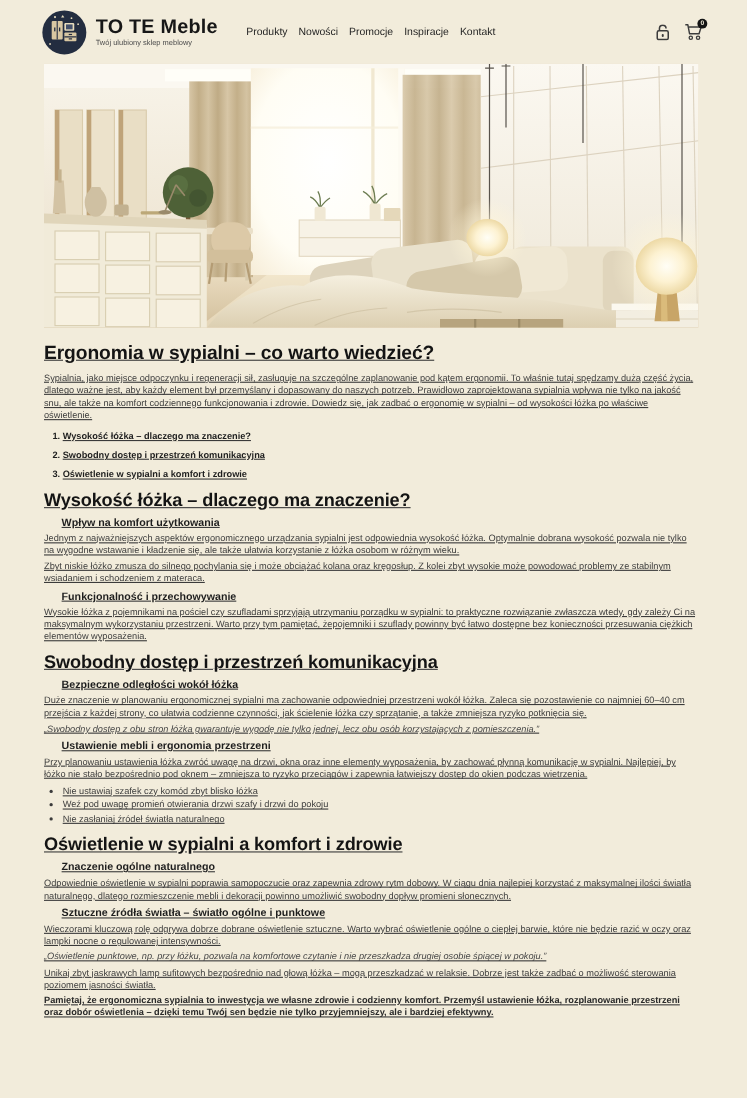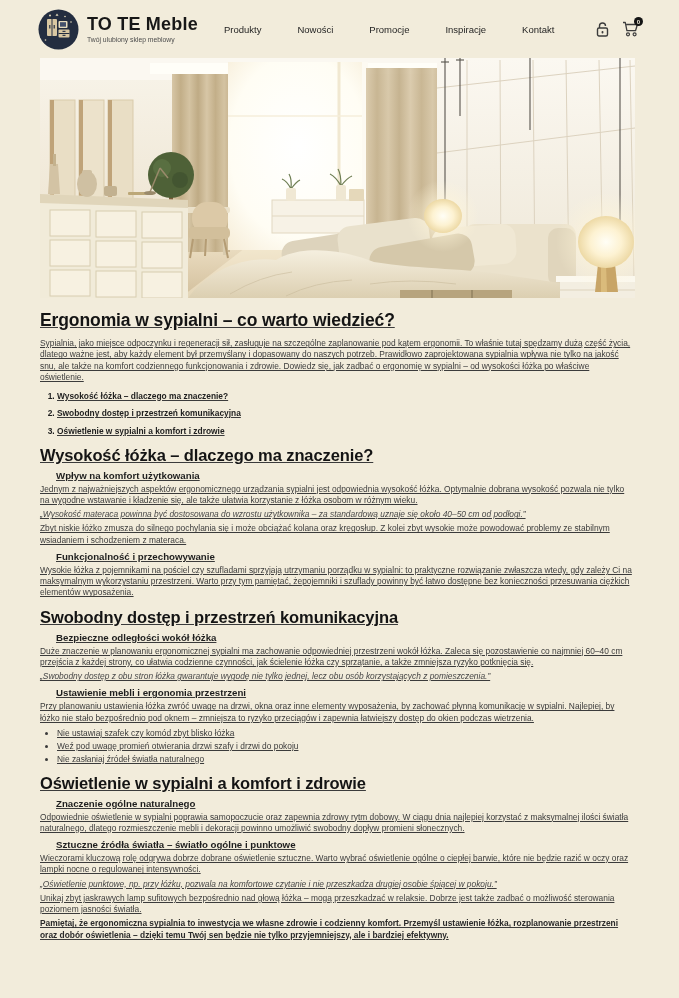--- a/index.html
+++ b/index.html
@@ -12,21 +12,21 @@
   }
   
   header{
     height:58px;display:flex;align-items:center;
     padding:0 40px 0 38px;box-sizing:border-box;
   }
   .brand{display:flex;align-items:center;gap:8px;cursor:pointer;}
   .logo{width:41px;height:41px;flex:0 0 auto;}
   .brand-name{font-size:18px;font-weight:800;color:#171717;letter-spacing:.2px;line-height:1.1;}
   .brand-tag{font-size:6.8px;color:#4c4c4c;margin-top:2px;}
-  nav{display:flex;gap:36px;margin-left:26px;}
+  nav{display:flex;gap:10px;margin-left:26px;}
   .nav-link{font-size:9.5px;color:#1f1f1f;text-decoration:none;font-weight:500;}
   .header-icons{margin-left:auto;display:flex;align-items:center;gap:13px;}
   .hicon{width:13px;height:15px;display:inline-block;cursor:pointer;}
   .cart-wrap{position:relative;width:17px;height:16px;cursor:pointer;}
   .badge{
     position:absolute;top:-4px;right:-4px;width:9px;height:9px;border-radius:50%;
     background:#141414;color:#f5efdd;font-size:6px;font-weight:700;
     display:flex;align-items:center;justify-content:center;line-height:1;
   }
   
@@ -286,21 +286,20 @@
   <p class="intro">Sypialnia, jako miejsce odpoczynku i regeneracji sił, zasługuje na szczególne zaplanowanie pod kątem ergonomii. To właśnie tutaj spędzamy dużą część życia, dlatego ważne jest, aby każdy element był przemyślany i dopasowany do naszych potrzeb. Prawidłowo zaprojektowana sypialnia wpływa nie tylko na jakość snu, ale także na komfort codziennego funkcjonowania i zdrowie. Dowiedz się, jak zadbać o ergonomię w sypialni – od wysokości łóżka po właściwe oświetlenie.</p>
   <ol class="toc" id="toc">
       <li>Wysokość łóżka – dlaczego ma znaczenie?</li>
       <li>Swobodny dostęp i przestrzeń komunikacyjna</li>
       <li>Oświetlenie w sypialni a komfort i zdrowie</li>
     </ol>
   <div id="sections">
       <h2>Wysokość łóżka – dlaczego ma znaczenie?</h2>
       <h3>Wpływ na komfort użytkowania</h3>
       <p>Jednym z najważniejszych aspektów ergonomicznego urządzania sypialni jest odpowiednia wysokość łóżka. Optymalnie dobrana wysokość pozwala nie tylko na wygodne wstawanie i kładzenie się, ale także ułatwia korzystanie z łóżka osobom w różnym wieku.</p>
-      <p class="quote">„Wysokość materaca powinna być dostosowana do wzrostu użytkownika – za standardową uznaje się około 40–50 cm od podłogi.”</p>
       <p>Zbyt niskie łóżko zmusza do silnego pochylania się i może obciążać kolana oraz kręgosłup. Z kolei zbyt wysokie może powodować problemy ze stabilnym wsiadaniem i schodzeniem z materaca.</p>
       <h3>Funkcjonalność i przechowywanie</h3>
       <p>Wysokie łóżka z pojemnikami na pościel czy szufladami sprzyjają utrzymaniu porządku w sypialni: to praktyczne rozwiązanie zwłaszcza wtedy, gdy zależy Ci na maksymalnym wykorzystaniu przestrzeni. Warto przy tym pamiętać, żepojemniki i szuflady powinny być łatwo dostępne bez konieczności przesuwania ciężkich elementów wyposażenia.</p>
       <h2>Swobodny dostęp i przestrzeń komunikacyjna</h2>
       <h3>Bezpieczne odległości wokół łóżka</h3>
       <p>Duże znaczenie w planowaniu ergonomicznej sypialni ma zachowanie odpowiedniej przestrzeni wokół łóżka. Zaleca się pozostawienie co najmniej 60–40 cm przejścia z każdej strony, co ułatwia codzienne czynności, jak ścielenie łóżka czy sprzątanie, a także zmniejsza ryzyko potknięcia się.</p>
       <p class="quote">„Swobodny dostęp z obu stron łóżka gwarantuje wygodę nie tylko jednej, lecz obu osób korzystających z pomieszczenia.”</p>
       <h3>Ustawienie mebli i ergonomia przestrzeni</h3>
       <p>Przy planowaniu ustawienia łóżka zwróć uwagę na drzwi, okna oraz inne elementy wyposażenia, by zachować płynną komunikację w sypialni. Najlepiej, by łóżko nie stało bezpośrednio pod oknem – zmniejsza to ryzyko przeciągów i zapewnia łatwiejszy dostęp do okien podczas wietrzenia.</p>
       <ul class="blist">

